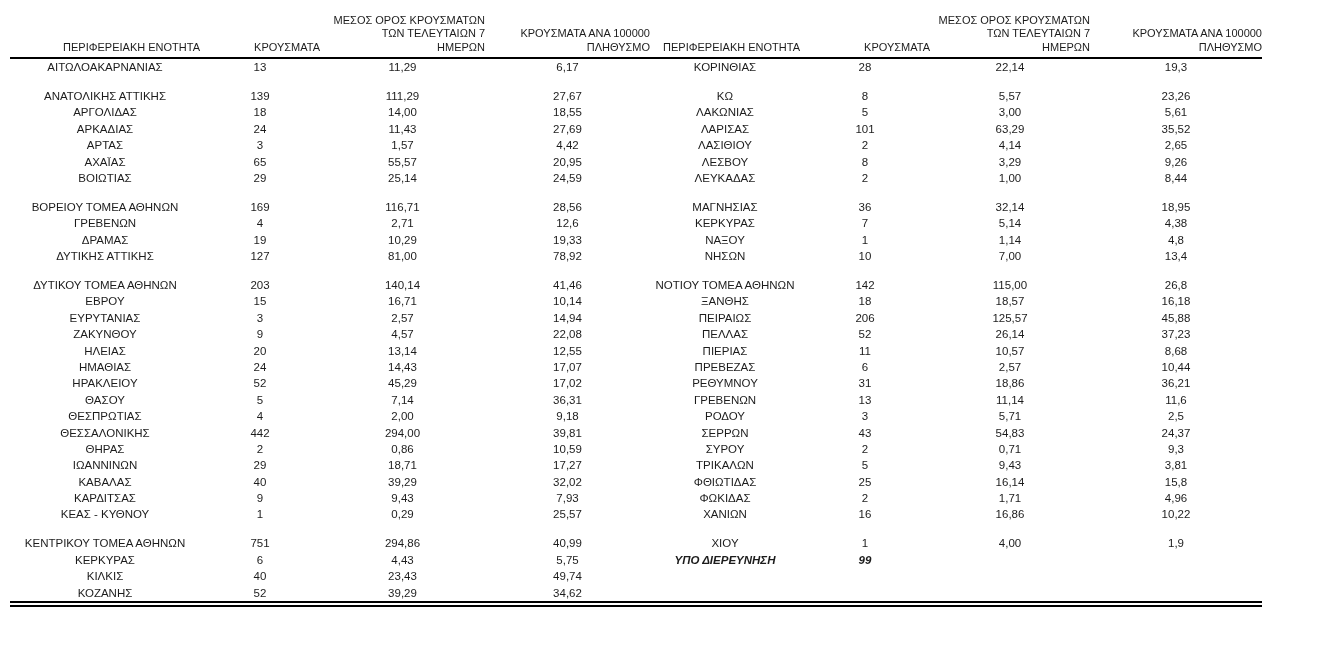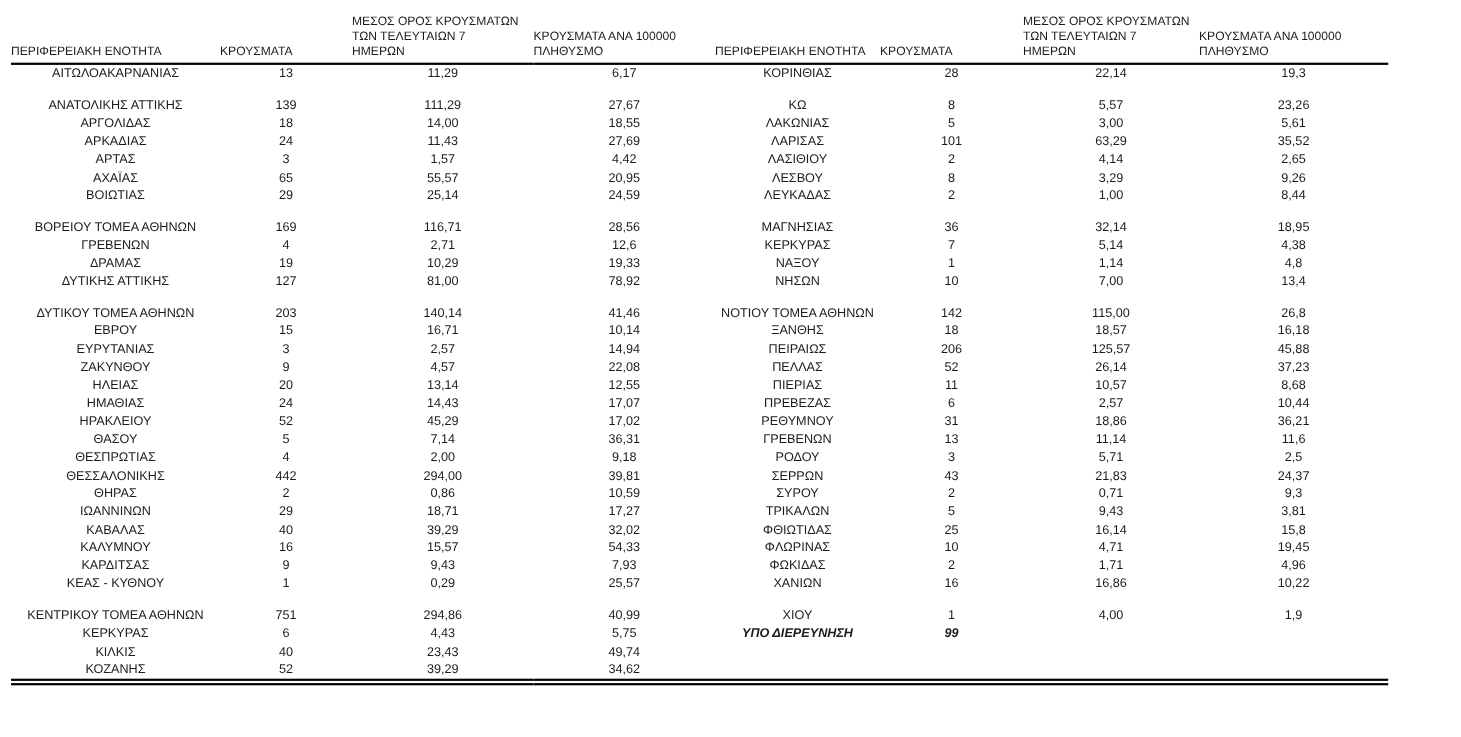--- a/index.html
+++ b/index.html
@@ -23,21 +23,21 @@
     margin-left: 10px;
     margin-top: 2px;
     width: 1252px;
     border-bottom: 6px double #000000;
   }
   thead tr {
     border-bottom: 2px solid #000000;
   }
   thead td {
     vertical-align: bottom;
-    text-align: left;
+    text-align: right;
     font-size: 11px;
     line-height: 13.5px;
     height: 52px;
     padding: 0 0 3px 0;
     white-space: nowrap;
     overflow: visible;
   }
   tbody td {
     text-align: center;
     font-size: 11.5px;
@@ -313,21 +313,21 @@
           <td>5,71</td>
           <td>2,5</td>
         </tr>
         <tr>
           <td>ΘΕΣΣΑΛΟΝΙΚΗΣ</td>
           <td>442</td>
           <td>294,00</td>
           <td>39,81</td>
           <td>ΣΕΡΡΩΝ</td>
           <td>43</td>
-          <td>21,83</td>
+          <td>54,83</td>
           <td>24,37</td>
         </tr>
         <tr>
           <td>ΘΗΡΑΣ</td>
           <td>2</td>
           <td>0,86</td>
           <td>10,59</td>
           <td>ΣΥΡΟΥ</td>
           <td>2</td>
           <td>0,71</td>
@@ -347,30 +347,20 @@
           <td>ΚΑΒΑΛΑΣ</td>
           <td>40</td>
           <td>39,29</td>
           <td>32,02</td>
           <td>ΦΘΙΩΤΙΔΑΣ</td>
           <td>25</td>
           <td>16,14</td>
           <td>15,8</td>
         </tr>
         <tr>
-          <td>ΚΑΛΥΜΝΟΥ</td>
-          <td>16</td>
-          <td>15,57</td>
-          <td>54,33</td>
-          <td>ΦΛΩΡΙΝΑΣ</td>
-          <td>10</td>
-          <td>4,71</td>
-          <td>19,45</td>
-        </tr>
-        <tr>
           <td>ΚΑΡΔΙΤΣΑΣ</td>
           <td>9</td>
           <td>9,43</td>
           <td>7,93</td>
           <td>ΦΩΚΙΔΑΣ</td>
           <td>2</td>
           <td>1,71</td>
           <td>4,96</td>
         </tr>
         <tr>

